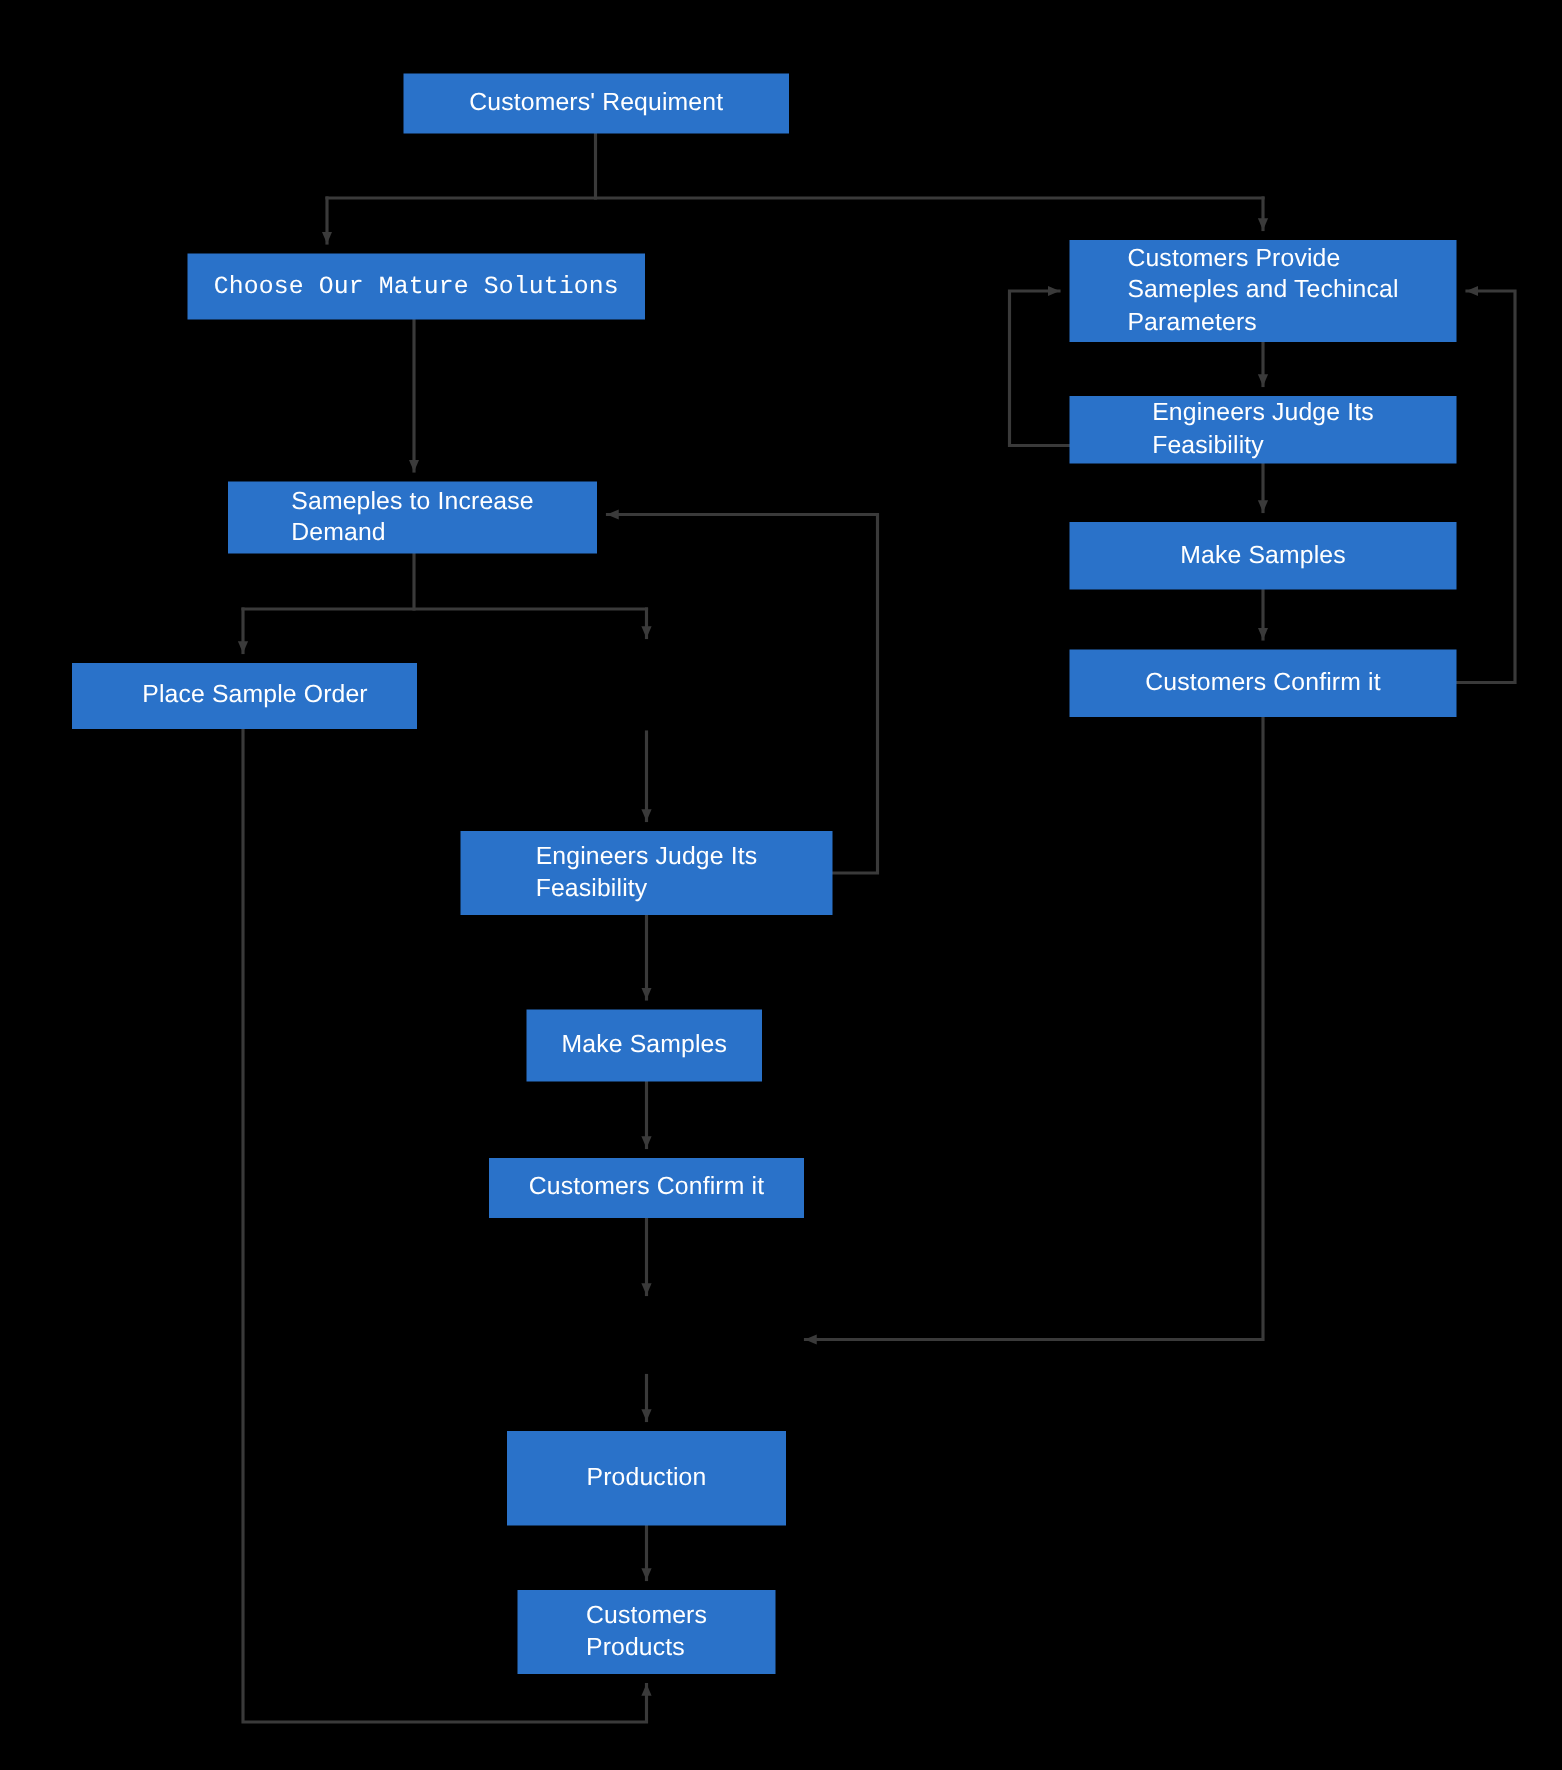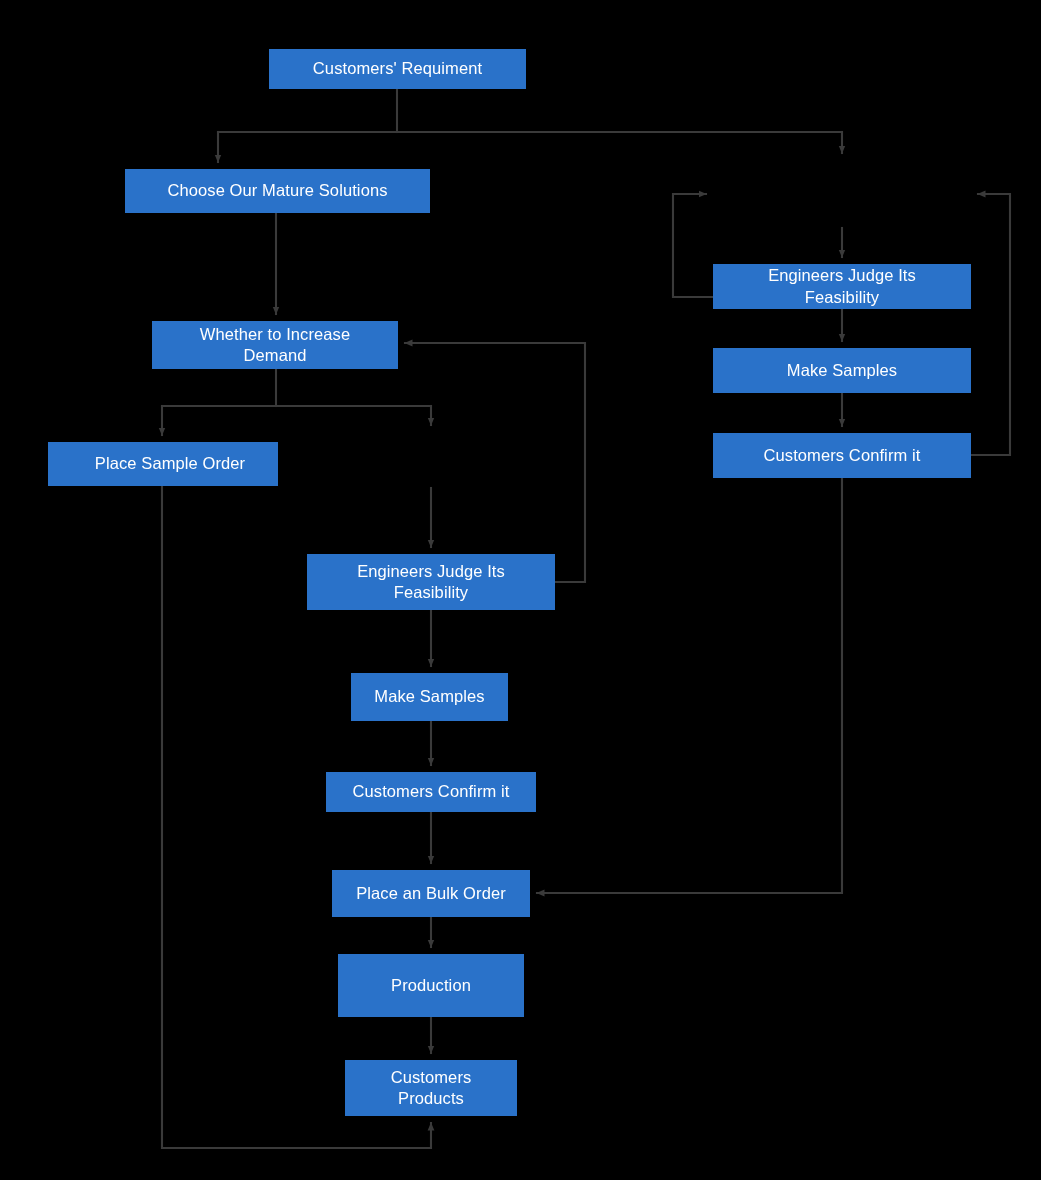--- a/index.html
+++ b/index.html
@@ -15,21 +15,21 @@
     font-family: "Liberation Sans", sans-serif;
     overflow: hidden;
   }
   .node {
     position: absolute;
     background: #2a72c9;
     color: #ffffff;
     display: flex;
     align-items: center;
     justify-content: center;
-    text-align: center;
+    text-align: left;
     font-size: 16.5px;
     line-height: 1.28;
     letter-spacing: 0.1px;
     box-sizing: border-box;
     padding: 2px 6px;
     white-space: pre-line;
   }
   svg.edges {
     position: absolute;
     left: 0;
@@ -84,43 +84,45 @@
       <path d="M431,1017 L431,1053" marker-end="url(#arrow)"></path>
 
       <path d="M555,582 L585,582 L585,343 L405,343" marker-end="url(#arrow)"></path>
 
       <path d="M162,486 L162,1148 L431,1148 L431,1123" marker-end="url(#arrow)"></path>
     </g>
   </svg>
 
   <div class="node" style="left:269px;top:49px;width:257px;height:40px;">Customers' Requiment</div>
 
-  <div class="node" style="left:125px;top:169px;width:305px;height:44px;">Choose Our Mature Solutions</div>
+  <div class="node" style="left:125px;top:169px;width:305px;height:44px;font-family:Liberation Mono, monospace;">Choose Our Mature Solutions</div>
 
+  <div class="node" style="left:713px;top:160px;width:258px;height:68px;">Customers Provide
+Sameples and  Techincal
+Parameters</div>
 
   <div class="node" style="left:713px;top:264px;width:258px;height:45px;">Engineers Judge Its
 Feasibility</div>
 
   <div class="node" style="left:713px;top:348px;width:258px;height:45px;">Make Samples</div>
 
   <div class="node" style="left:713px;top:433px;width:258px;height:45px;">Customers Confirm it</div>
 
-  <div class="node" style="left:152px;top:321px;width:246px;height:48px;">Whether to Increase
+  <div class="node" style="left:152px;top:321px;width:246px;height:48px;">Sameples to Increase
 Demand</div>
 
   <div class="node" style="left:48px;top:442px;width:230px;height:44px;padding-left:20px;">Place Sample Order</div>
 
 
   <div class="node" style="left:307px;top:554px;width:248px;height:56px;">Engineers Judge Its
 Feasibility</div>
 
   <div class="node" style="left:351px;top:673px;width:157px;height:48px;">Make Samples</div>
 
   <div class="node" style="left:326px;top:772px;width:210px;height:40px;">Customers Confirm it</div>
 
-  <div class="node" style="left:332px;top:870px;width:198px;height:47px;">Place an Bulk Order</div>
 
   <div class="node" style="left:338px;top:954px;width:186px;height:63px;">Production</div>
 
   <div class="node" style="left:345px;top:1060px;width:172px;height:56px;">Customers
 Products</div>
 
 </div>
 
 </body></html>

